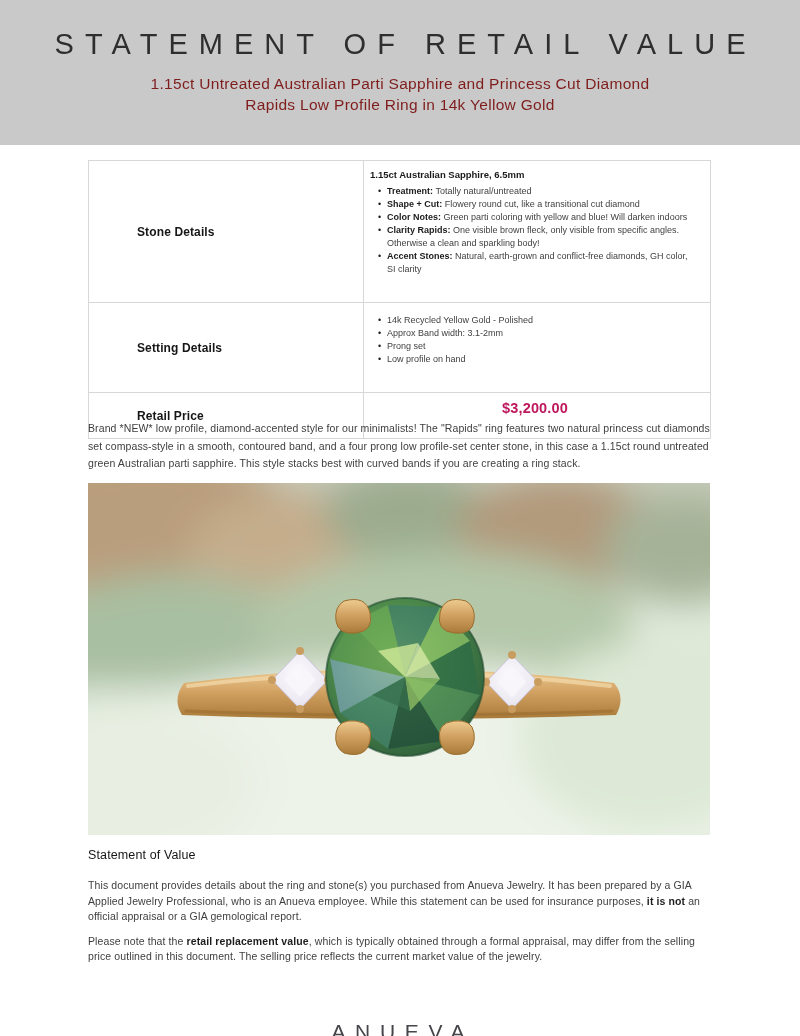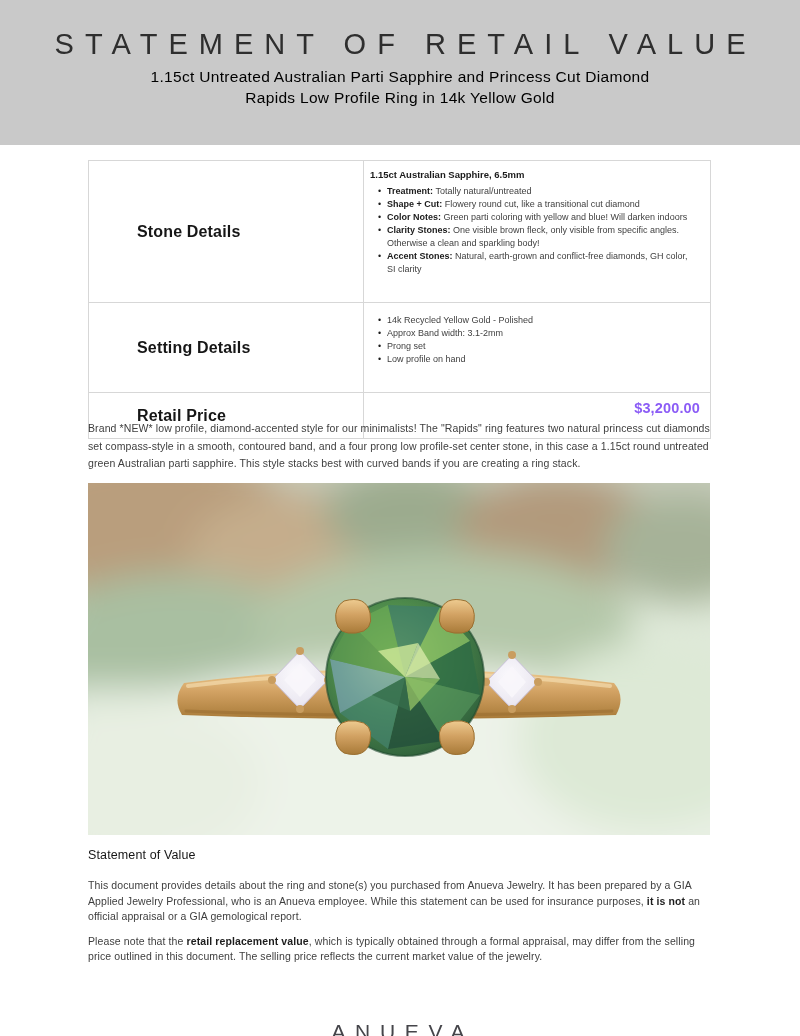--- a/index.html
+++ b/index.html
@@ -17,50 +17,50 @@
   
   .band{
     position:absolute;left:0;top:0;width:800px;height:145px;
     background:#c9c9c9;text-align:center;
   }
   .band h1{
     padding-top:28px;font-size:29px;font-weight:300;letter-spacing:0.38em;
     color:#2e2e2e;white-space:nowrap;text-indent:0.38em;
   }
   .band .subtitle{
-    margin-top:5px;font-size:15.5px;line-height:21px;color:#000000;
+    margin-top:12px;font-size:15.5px;line-height:21px;color:#7f1d1d;
     font-weight:400;letter-spacing:0.02em;
   }
   
   .content{position:absolute;left:88px;top:160px;width:622px;}
   table.details{
     width:622px;border-collapse:collapse;background:#fff;
     table-layout:fixed;
   }
   table.details td{border:1px solid #d7d7d7;vertical-align:middle;}
   td.label-cell{
-    width:275px;padding-left:48px;font-weight:700;font-size:16px;color:#161616;
+    width:275px;padding-left:48px;font-weight:700;font-size:12px;color:#161616;
     letter-spacing:0.01em;
   }
   td.content-cell{width:347px;padding:7px 10px 22px 6px;vertical-align:middle;}
   tr.row-stone{height:133px;}
   tr.row-stone td.content-cell{vertical-align:top;}
   tr.row-setting{height:64px;}
   tr.row-price{height:46px;}
   .cell-title{font-size:9.5px;font-weight:700;color:#1b1b1b;line-height:13px;}
   ul.bullets{list-style:none;margin:4px;padding:0;}
   ul.bullets li{
     position:relative;padding-left:13px;font-size:9px;line-height:13px;color:#3f3f3f;
   }
   ul.bullets li::before{
     content:"•";position:absolute;left:4px;top:0;color:#1b1b1b;font-size:9px;
   }
   ul.bullets li strong{color:#1b1b1b;}
   .price-value{
-    text-align:right;font-size:14.5px;font-weight:700;color:#8b5cf6;
+    text-align:center;font-size:14.5px;font-weight:700;color:#be185d;
     letter-spacing:0.01em;
   }
   
   .description{
     position:absolute;left:88px;top:420px;width:624px;
     font-size:10.5px;line-height:17.5px;color:#3e3e3e;letter-spacing:0.01em;
   }
   
   .photo{
     position:absolute;left:88px;top:483px;width:622px;height:352px;overflow:hidden;
@@ -101,21 +101,21 @@
   <table class="details">
     <tbody>
         <tr class="row-stone">
       <td class="label-cell">Stone Details</td>
       <td class="content-cell">
         <div class="cell-title">1.15ct Australian Sapphire, 6.5mm</div>
         <ul class="bullets">
               <li><strong>Treatment: </strong>Totally natural/untreated</li>
               <li><strong>Shape + Cut: </strong>Flowery round cut, like a transitional cut diamond</li>
               <li><strong>Color Notes: </strong>Green parti coloring with yellow and blue! Will darken indoors</li>
-              <li><strong>Clarity Stones: </strong>One visible brown fleck, only visible from specific angles. Otherwise a clean and sparkling body!</li>
+              <li><strong>Clarity Rapids: </strong>One visible brown fleck, only visible from specific angles. Otherwise a clean and sparkling body!</li>
               <li><strong>Accent Stones: </strong>Natural, earth-grown and conflict-free diamonds, GH color, SI clarity</li>
             </ul>
       </td>
     </tr>
     <tr class="row-setting">
       <td class="label-cell">Setting Details</td>
       <td class="content-cell">
         <ul class="bullets">
               <li>14k Recycled Yellow Gold - Polished</li>
               <li>Approx Band width: 3.1-2mm</li>

